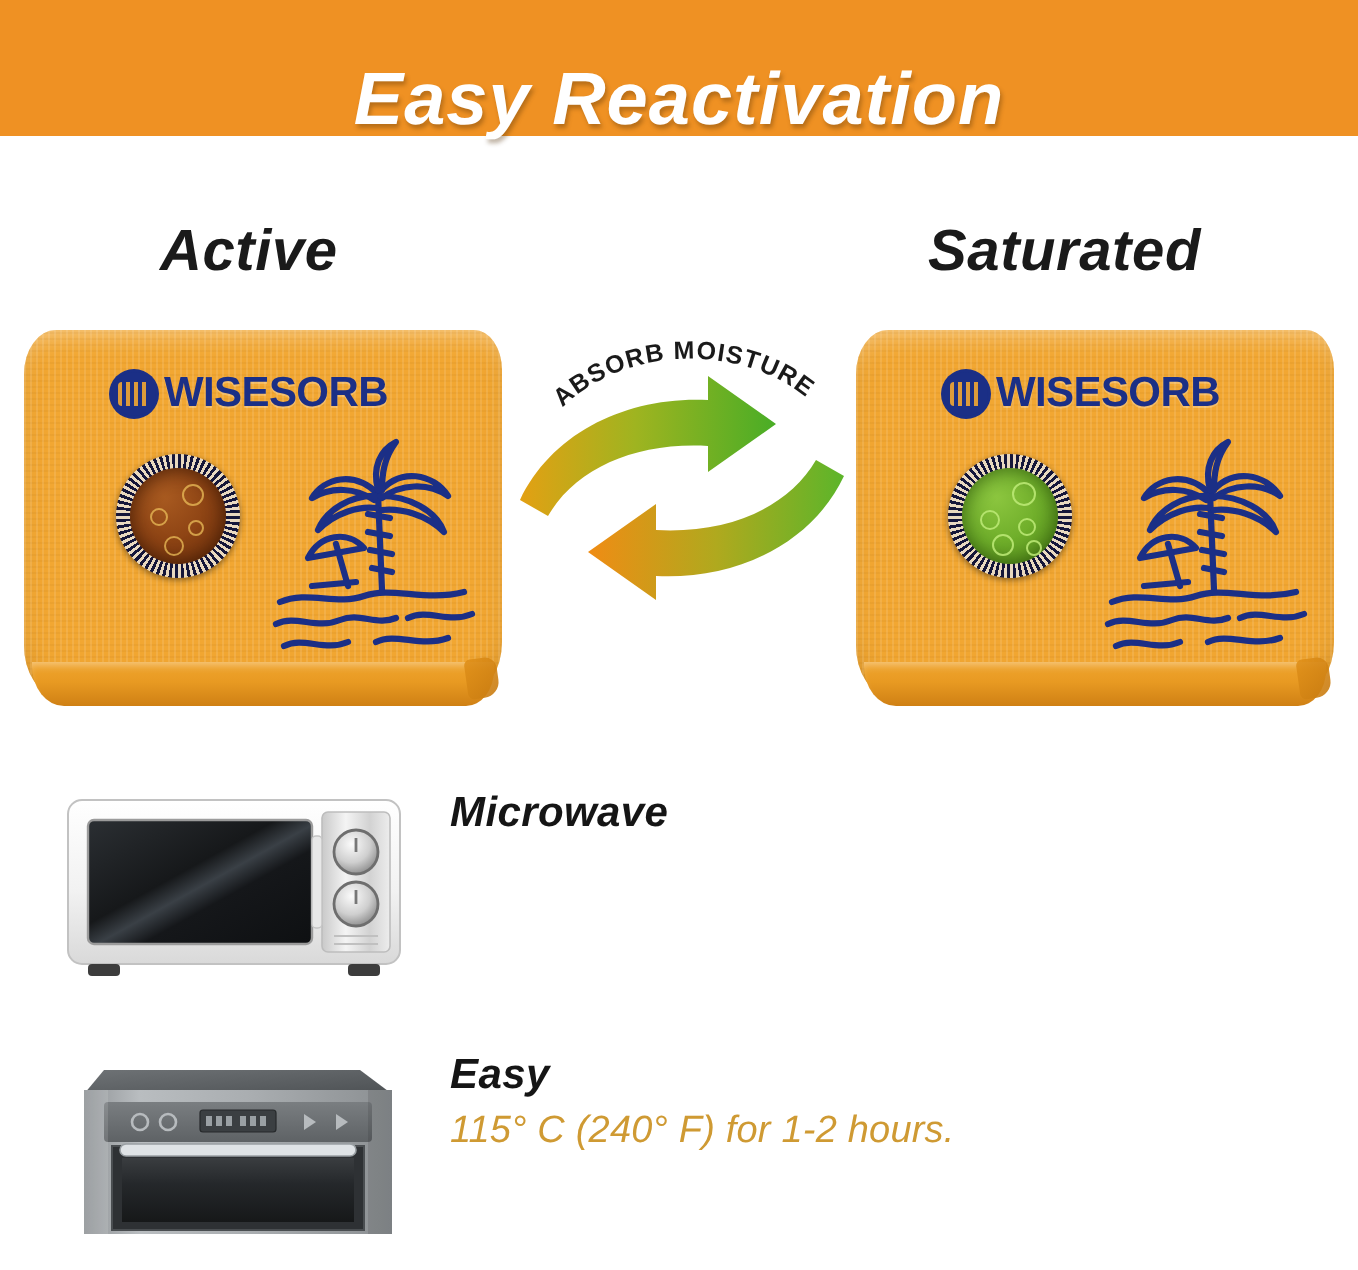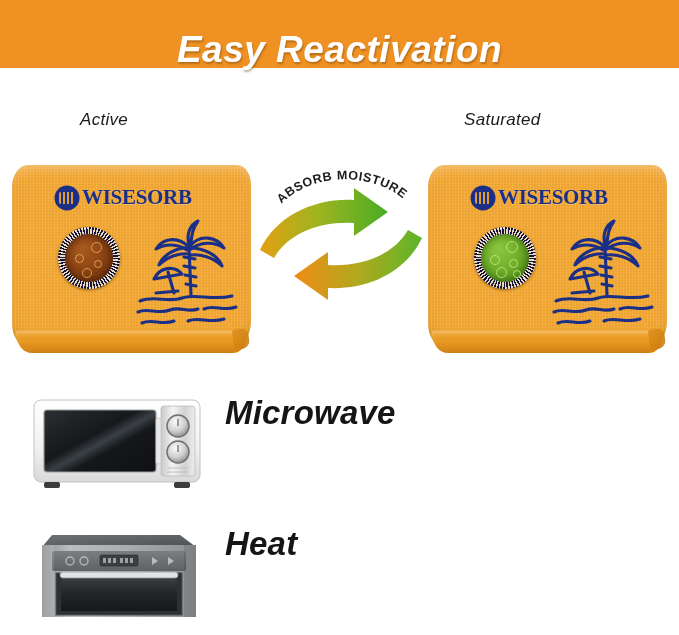--- a/index.html
+++ b/index.html
@@ -23,21 +23,21 @@
     font-style:italic;
     letter-spacing:0.5px;
     text-shadow:1px 2px 2px rgba(80,45,5,.35);
     font-family:"Liberation Sans", sans-serif;
     margin-top:32px;
   }
 
   
   .state-label{
     position:absolute;
-    font-size:17px;font-weight:normal;font-style:italic;color:#1a1a1a;
+    font-size:29px;font-weight:bold;font-style:italic;color:#1a1a1a;
     letter-spacing:.3px;
     white-space:nowrap;
   }
   #label-active{left:80px;top:110px;}
   #label-saturated{left:464px;top:110px;}
 
   
   .packet{
     position:absolute;width:239px;height:190px;
   }
@@ -92,21 +92,21 @@
     position:relative;flex:0 0 auto;
     box-shadow:0 0 0 1.5px #1b2f86;
   }
   .brand-mark::before{
     content:"";position:absolute;left:3px;top:5px;width:16px;height:12px;
     background:repeating-linear-gradient(90deg,#f2a732 0 2px,#1b2f86 2px 4px);
     border-radius:2px;opacity:.9;
   }
   .brand-text{
     font-size:21px;font-weight:bold;color:#1b2f86;
-    letter-spacing:-.3px;font-family:Liberation Serif, serif;
+    letter-spacing:-.3px;font-family:Liberation Sans, sans-serif;
     text-shadow:0 1px 0 rgba(255,255,255,.25);
   }
 
   
   .indicator{
     position:absolute;left:46px;top:62px;width:62px;height:62px;border-radius:50%;
   }
   .indicator-ring{
     position:absolute;left:0;top:0;width:62px;height:62px;border-radius:50%;
     background:
@@ -137,21 +137,21 @@
   
   .row{position:absolute;}
   #row-microwave{left:28px;top:388px;}
   #row-oven{left:28px;top:515px;}
 
   .row-text{position:absolute;}
   #text-microwave{left:197px;top:8px;width:450px;}
   #text-oven{left:197px;top:12px;width:450px;}
 
   .row-title{
-    font-size:33px;font-weight:bold;font-style:italic;color:#151515;
+    font-size:21px;font-weight:bold;font-style:italic;color:#151515;
     letter-spacing:.2px;margin:0 0 4px 0;line-height:1.05;
   }
   .row-desc{
     font-size:19px;font-style:italic;color:#cf9a33;
     line-height:1.32;margin:0;letter-spacing:.1px;
   }
 </style>
 </head>
 <body>
 
@@ -393,15 +393,16 @@
     <rect x="28" y="58" width="126" height="42" fill="#2e3134" stroke="#4a4e51" stroke-width="1"></rect>
     <rect x="33" y="64" width="116" height="32" fill="url(#ovGlass)"></rect>
 
     <rect x="32" y="57" width="118" height="6" rx="3" fill="#dfe3e6" stroke="#9aa0a4" stroke-width="0.8"></rect>
 
     <rect x="14" y="30" width="12" height="72" fill="rgba(255,255,255,.12)"></rect>
     <rect x="156" y="30" width="12" height="72" fill="rgba(0,0,0,.10)"></rect>
   </svg>
 
   <div class="row-text" id="text-oven">
-    <p class="row-title">Heat</p>
+    <p class="row-title">Easy</p>
+    <p class="row-desc">115° C (240° F) for 1-2 hours.</p>
   </div>
 </div>
 
 </body></html>

